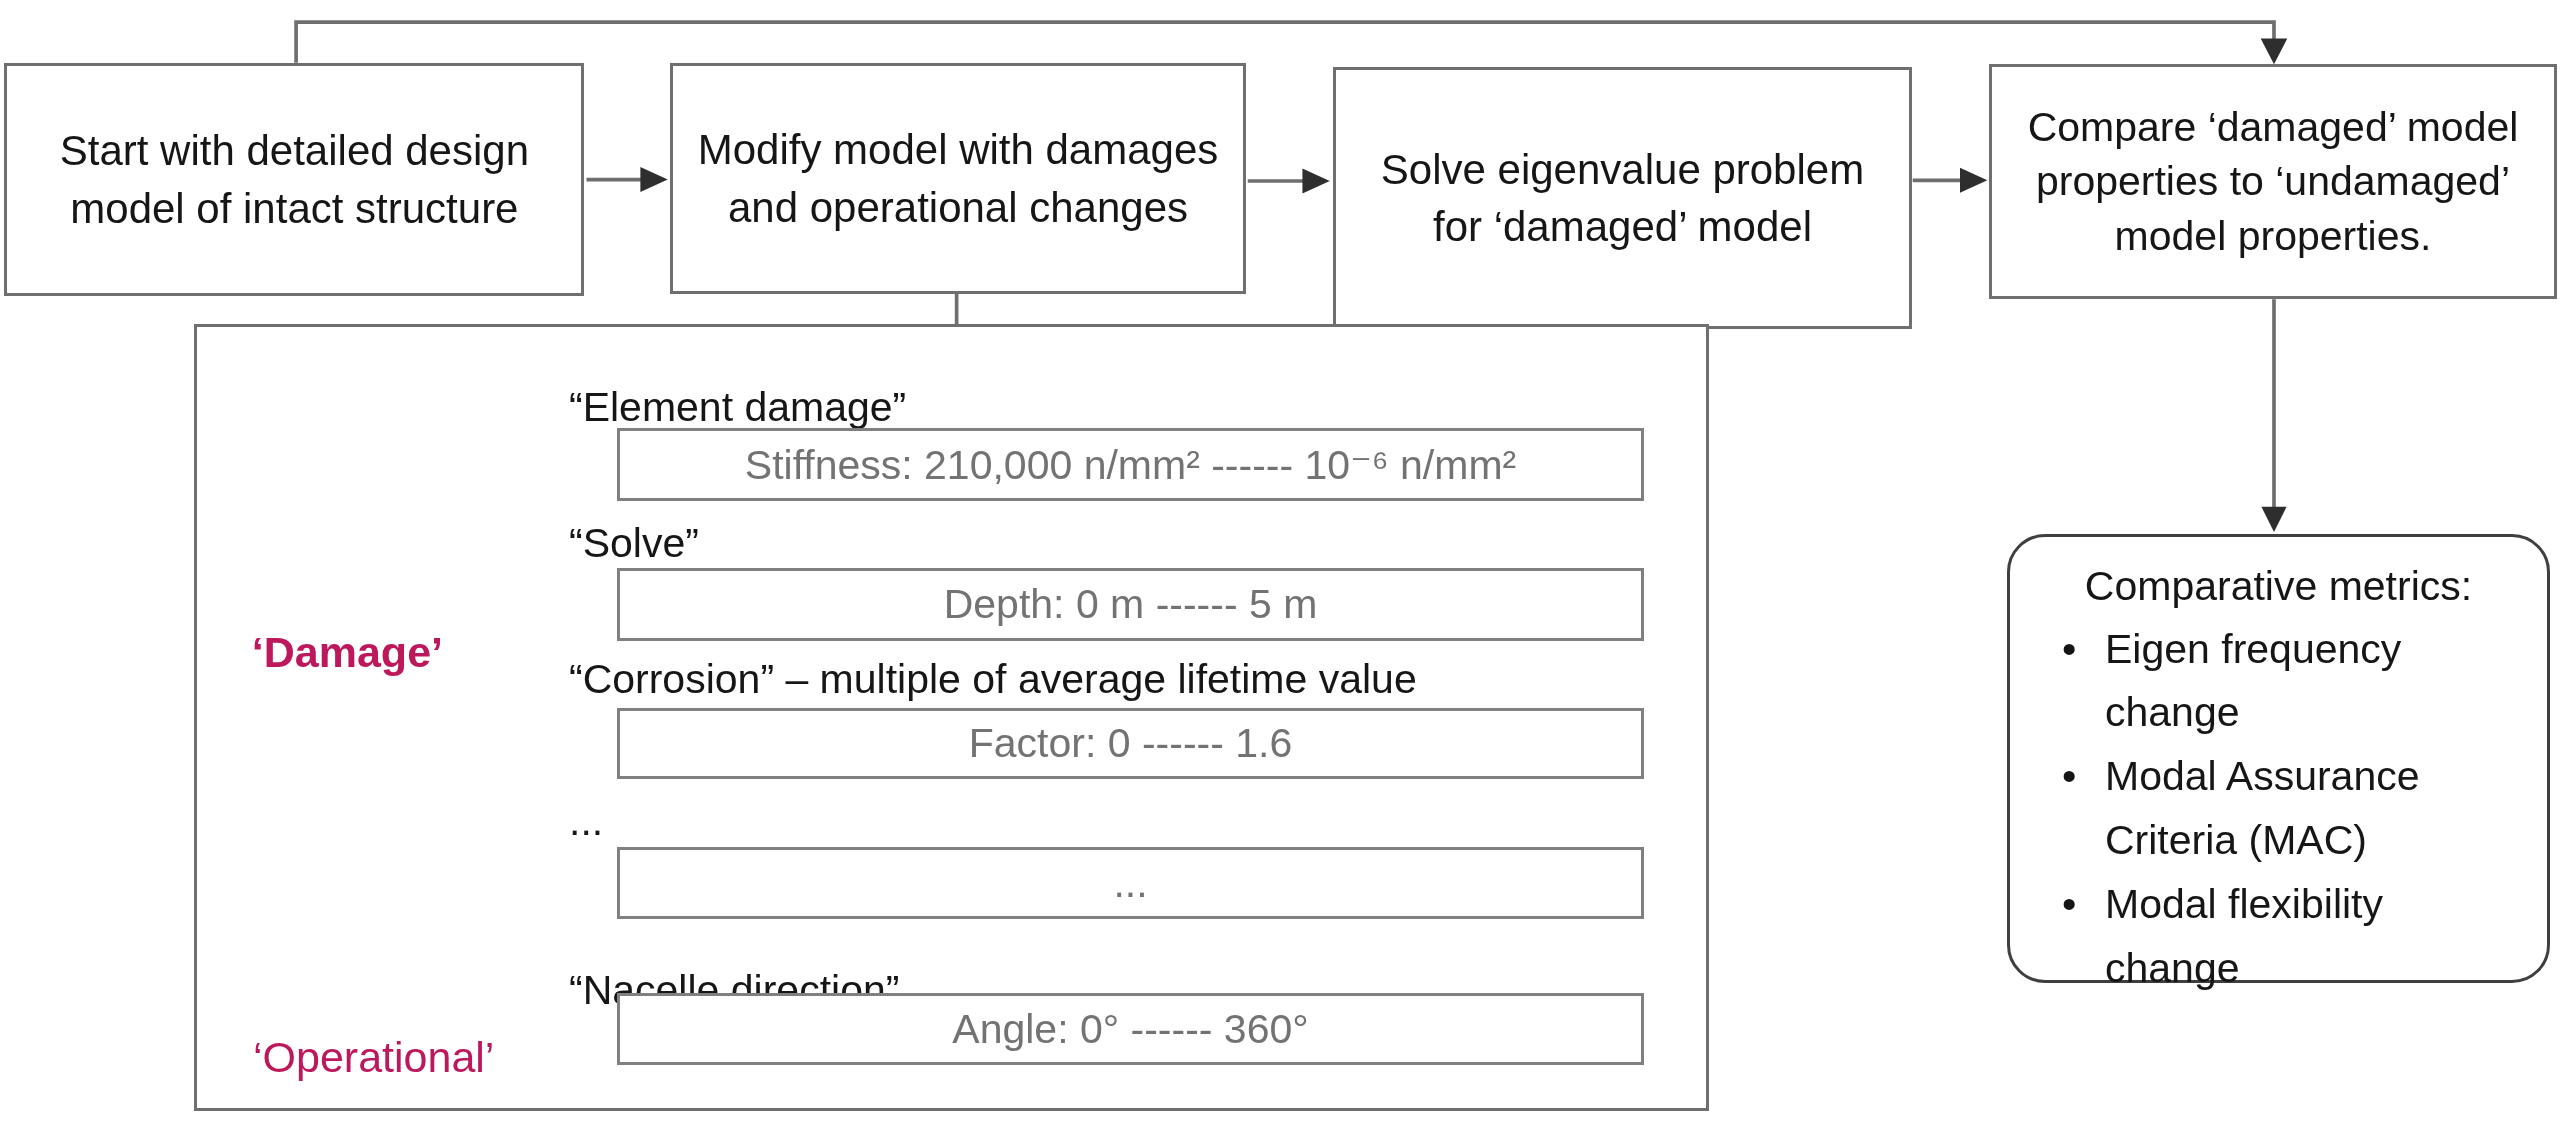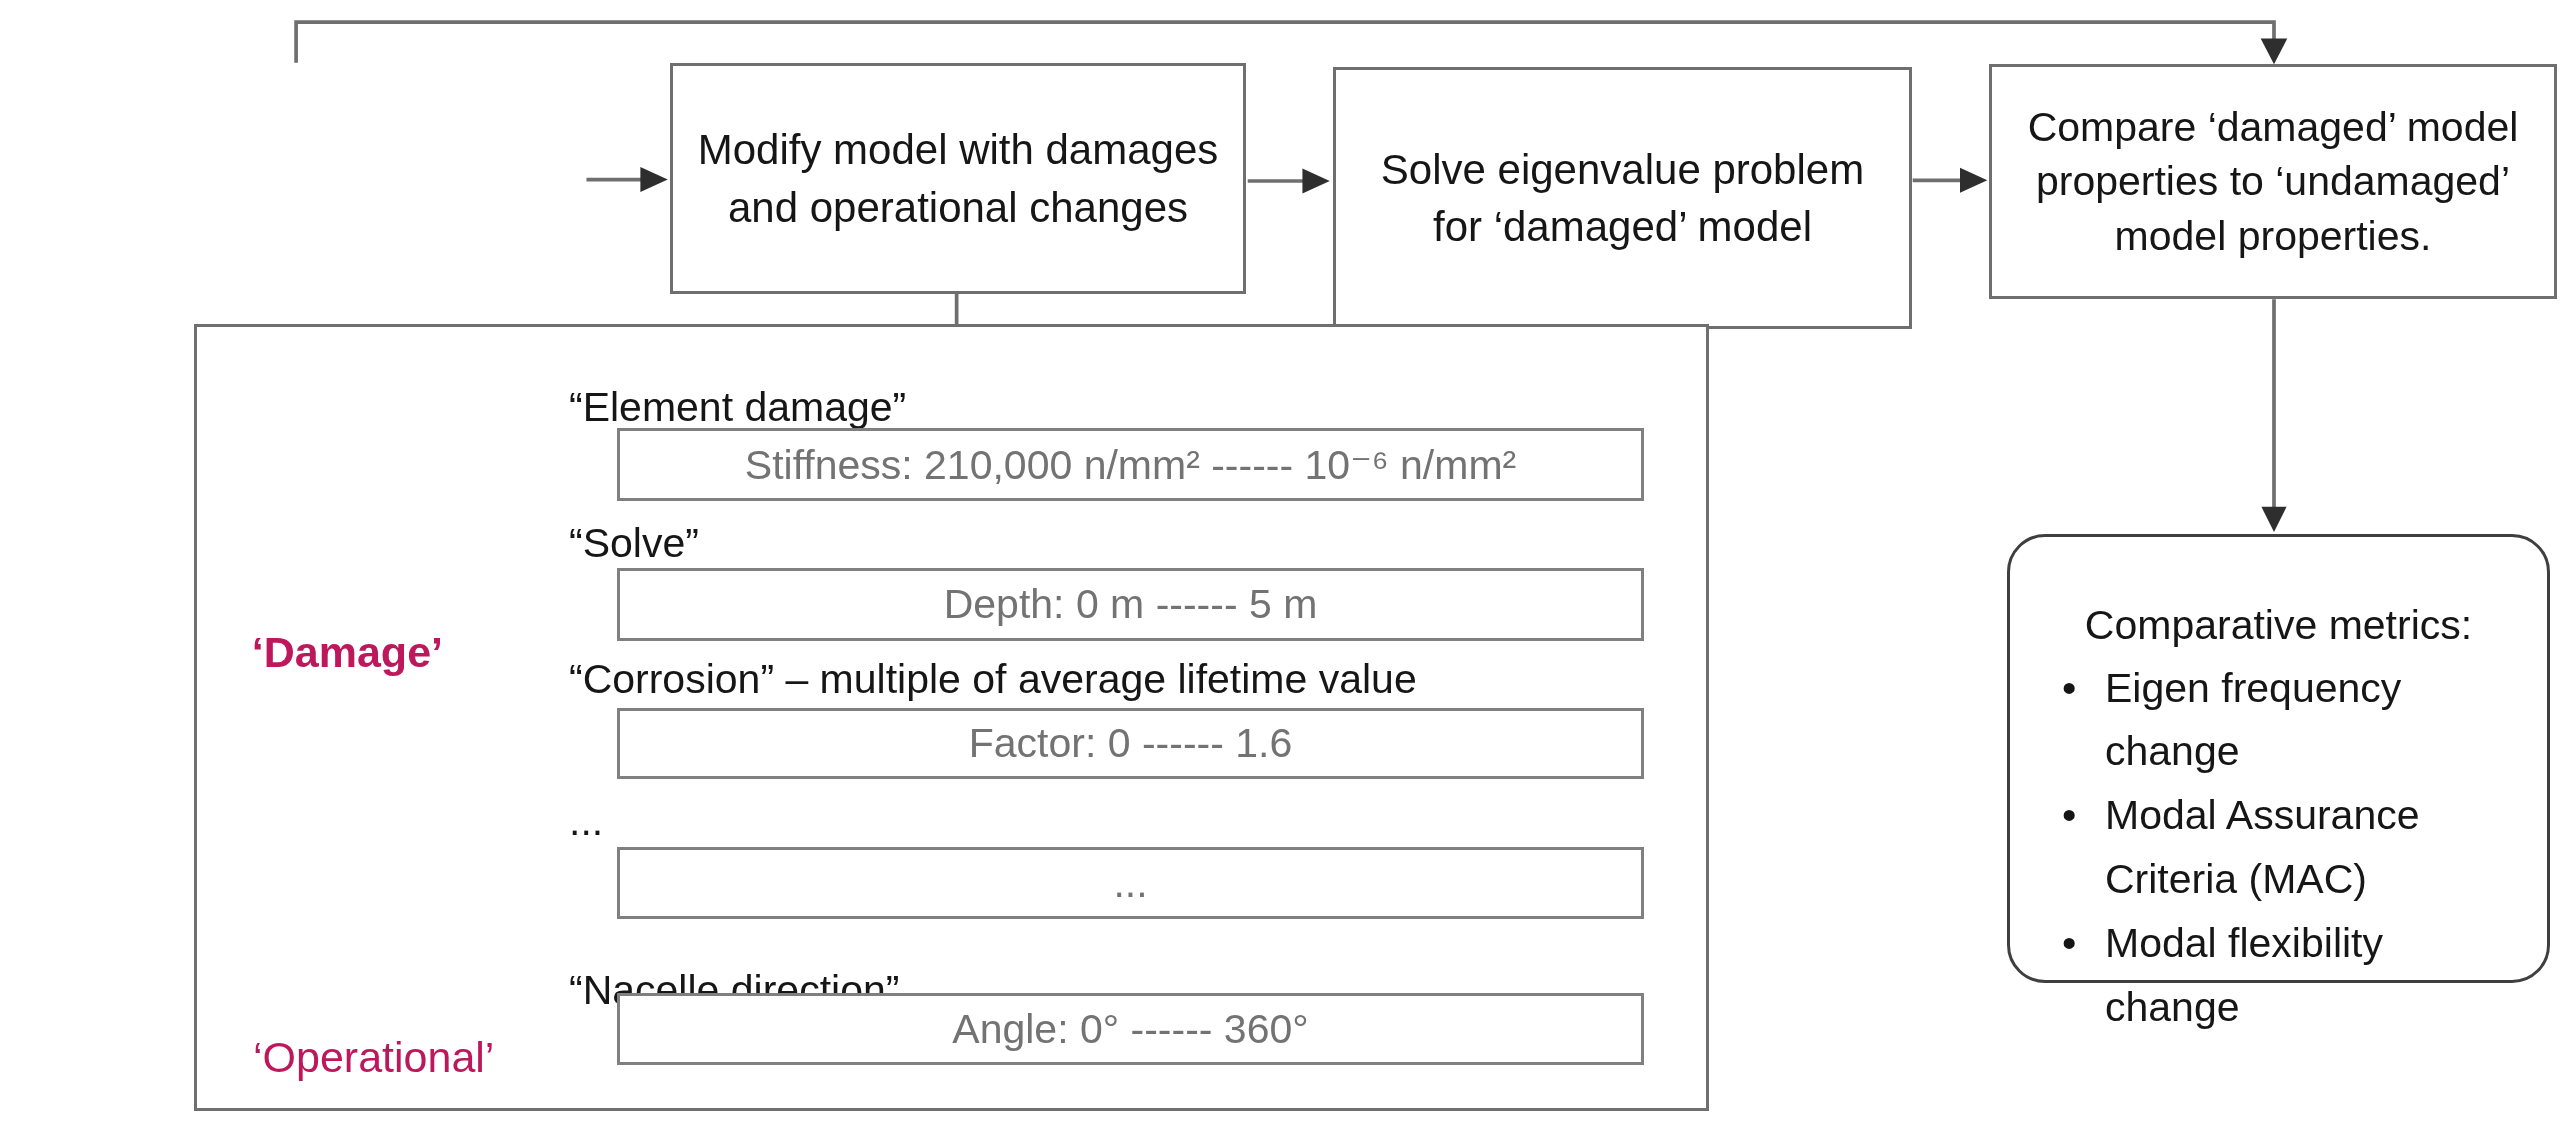--- a/index.html
+++ b/index.html
@@ -23,21 +23,21 @@
              border:3px solid #808080;background:#fff;display:flex;align-items:center;
              justify-content:center;text-align:center;font-size:41px;color:#737373;}
 
   .group-label{position:absolute;font-size:43px;color:#be185d;white-space:nowrap;}
   .group-label.damage{left:214px;top:628px;width:229px;text-align:right;font-weight:bold;}
   .group-label.operational{left:253px;top:1033px;}
 
   .metrics-box{position:absolute;left:2007px;top:534px;width:543px;height:449px;
                box-sizing:border-box;border:3px solid #3f3f3f;border-radius:38px;
                background:#fff;padding:19px 25px 0 25px;}
-  .metrics-title{text-align:center;font-size:41px;line-height:1.5;color:#161616;margin-top:39px;}
+  .metrics-title{text-align:center;font-size:41px;line-height:1.5;color:#161616;}
   .metric-item{display:flex;align-items:flex-start;margin:0 0 0 27px;}
   .metric-bullet{width:43px;font-size:41px;line-height:1.56;text-align:left;flex:0 0 auto;}
   .metric-text{flex:1 1 auto;text-align:left;font-size:41px;line-height:1.56;
                white-space:pre-line;color:#161616;}
 </style>
 </head>
 <body>
 
 <div class="canvas">
 
@@ -58,20 +58,21 @@
     <line x1="1294" y1="397" x2="1294" y2="441" stroke="#6f6f6f" stroke-width="5"></line>
 
     <line x1="3077" y1="405" x2="3077" y2="690" stroke="#6f6f6f" stroke-width="5"></line>
     <polygon points="3060,686 3094,686 3077,720" fill="#2e2e2e"></polygon>
 
     <path d="M757,503 C727,506 717,524 717,556 L717,848 C717,876 708,889 648,891
              C708,893 717,906 717,934 L717,1240 C717,1272 727,1277 757,1280" fill="none" stroke="#3f3f3f" stroke-width="4.5"></path>
     <line x1="610" y1="891" x2="650" y2="891" stroke="#3f3f3f" stroke-width="4"></line>
   </svg>
 
+  <div class="pbox" style="left:4.4px;top:63px;width:580px;height:233px;">Start with detailed design model of intact structure</div>
 
   <div class="pbox" style="left:670px;top:63px;width:576px;height:231px;">Modify model with damages and operational changes</div>
 
   <div class="pbox" style="left:1333px;top:67px;width:579px;height:262px;">Solve eigenvalue problem for ‘damaged’ model</div>
 
   <div class="pbox compact" style="left:1989px;top:64px;width:568px;height:235px;">Compare ‘damaged’ model properties to ‘undamaged’ model properties.</div>
 
   <div class="outer-box">
 
     <div class="param-label" style="top:58px;">“Element damage”</div>

